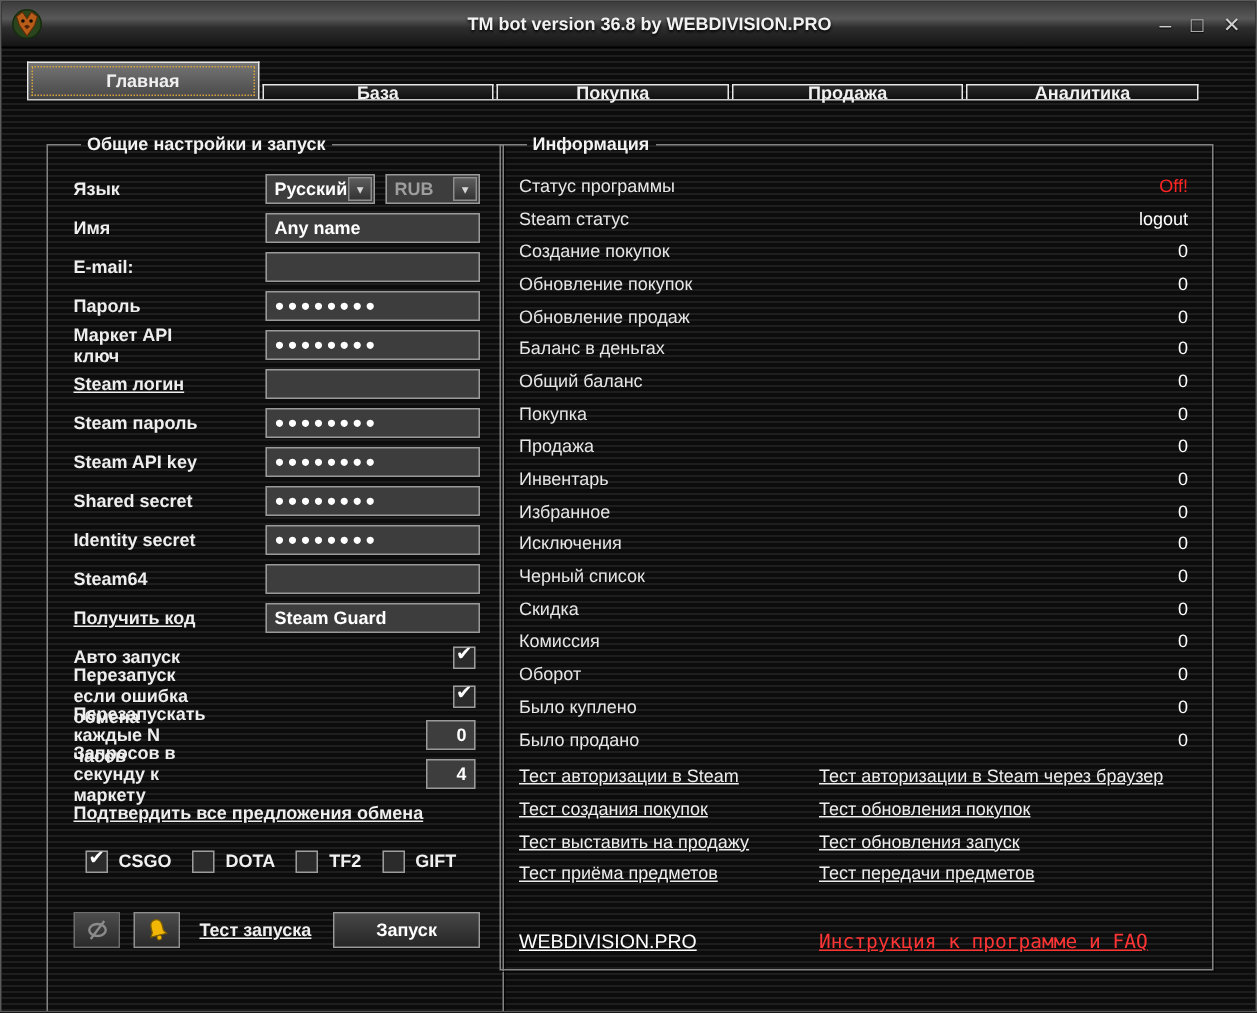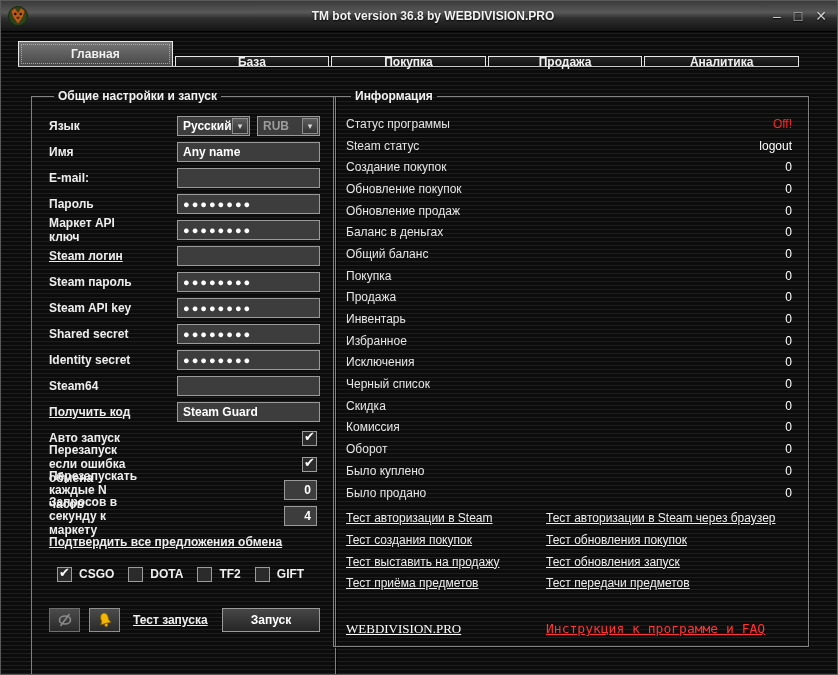--- a/index.html
+++ b/index.html
@@ -63,21 +63,21 @@
   .irow{height:21.7px;display:flex;align-items:center;}
   .irow .ilbl{color:#e6e6e6;font-size:12px;}
   .irow .val{margin-left:auto;color:#fff;font-size:12px;}
   .irow .val[data-cls="red"]{color:#ff2525;}
   .lrow{height:21.7px;display:flex;align-items:center;margin-top:0;}
   .lrow .lcol{width:200px;flex:0 0 auto;}
   .lrow a,.lrow span{color:#eee;font-size:12px;text-decoration:underline;cursor:pointer;}
   .links{margin-top:3px;}
   .footer{display:flex;align-items:center;margin-top:26px;}
   .footer .lcol{width:200px;flex:0 0 auto;}
-  .site{font-family:Liberation Serif, serif;font-size:13px;color:#fff;text-decoration:underline;cursor:pointer;}
+  .site{font-family:Liberation Sans, sans-serif;font-size:13px;color:#fff;text-decoration:underline;cursor:pointer;}
   .faq{font-family:"DejaVu Sans Mono","Liberation Mono",monospace;font-size:13px;color:#ff3434;text-decoration:underline;cursor:pointer;}
 </style>
 </head>
 <body>
 
 <div class="window">
 
   <div class="titlebar">
     <svg class="logo" viewBox="0 0 22 22">
       <circle cx="11" cy="11" r="9.5" fill="#2a451d" stroke="#152b0e" stroke-width="1"></circle>

